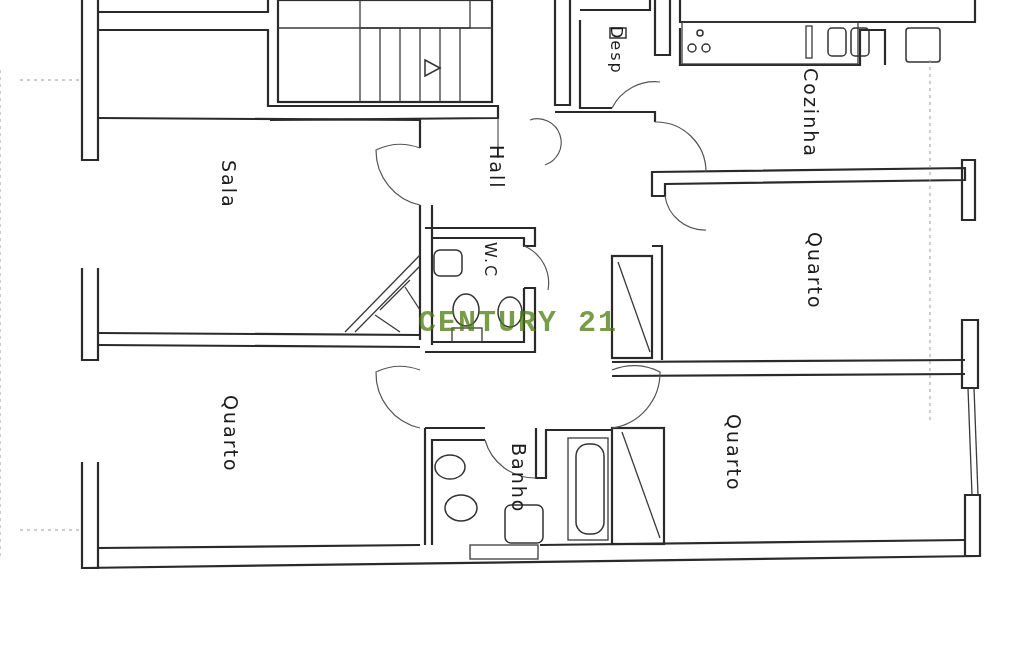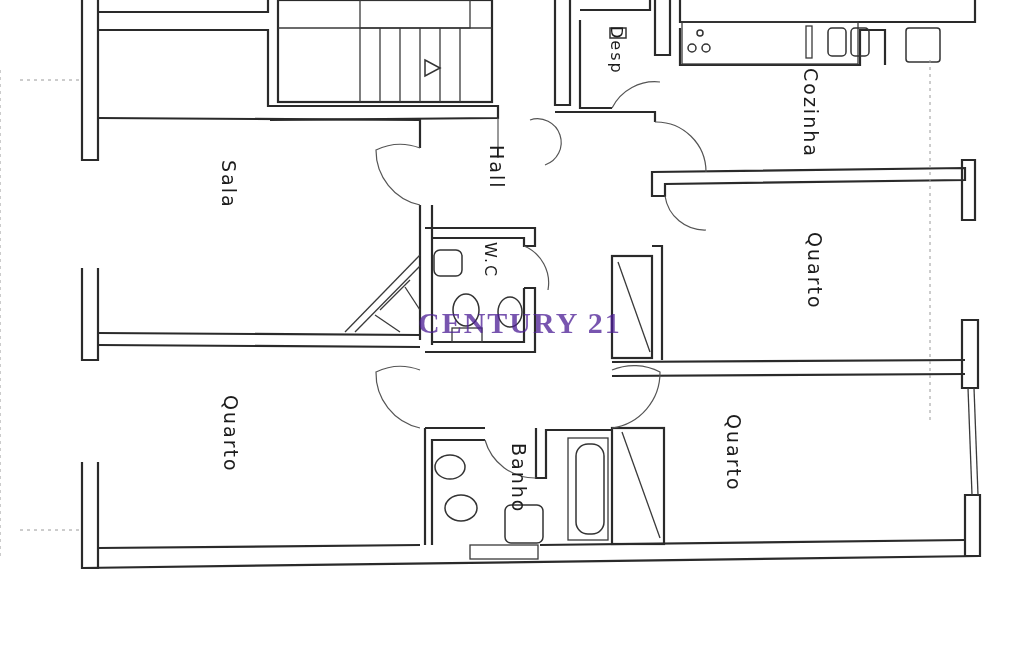--- a/index.html
+++ b/index.html
@@ -9,22 +9,22 @@
   .wall { fill:none; stroke:#2a2a2a; stroke-width:2.2; }
   .thin { fill:none; stroke:#3a3a3a; stroke-width:1.3; }
   .faint { fill:none; stroke:#9a9a9a; stroke-width:1; stroke-dasharray:3 4; }
   .door { fill:none; stroke:#555; stroke-width:1.2; }
   .fix { fill:none; stroke:#333; stroke-width:1.5; }
   .label { position:absolute; font-family:"DejaVu Sans", sans-serif;
            font-size:19px; color:#1c1c1c; transform-origin:left top;
            transform:rotate(90deg); white-space:nowrap; letter-spacing:2px; }
   .label.small { font-size:16px; }
   .watermark { position:absolute; left:418px; top:306px; font-size:30px;
-               font-weight:bold; color:#4c1d95; opacity:0.75; letter-spacing:2px;
-               font-family:Liberation Serif, serif; }
+               font-weight:bold; color:#4d7c0f; opacity:0.75; letter-spacing:2px;
+               font-family:Liberation Mono, monospace; }
 </style>
 </head>
 <body>
 
 <svg id="plan" viewBox="0 0 1031 648" xmlns="http://www.w3.org/2000/svg">
 
   <g>
     <path class="wall" d="M82,0 L82,160 L98,160 L98,0"></path>
     <path class="wall" d="M82,268 L82,360 L98,360 L98,268"></path>
     <path class="wall" d="M82,462 L82,568 L98,568 L98,462"></path>

